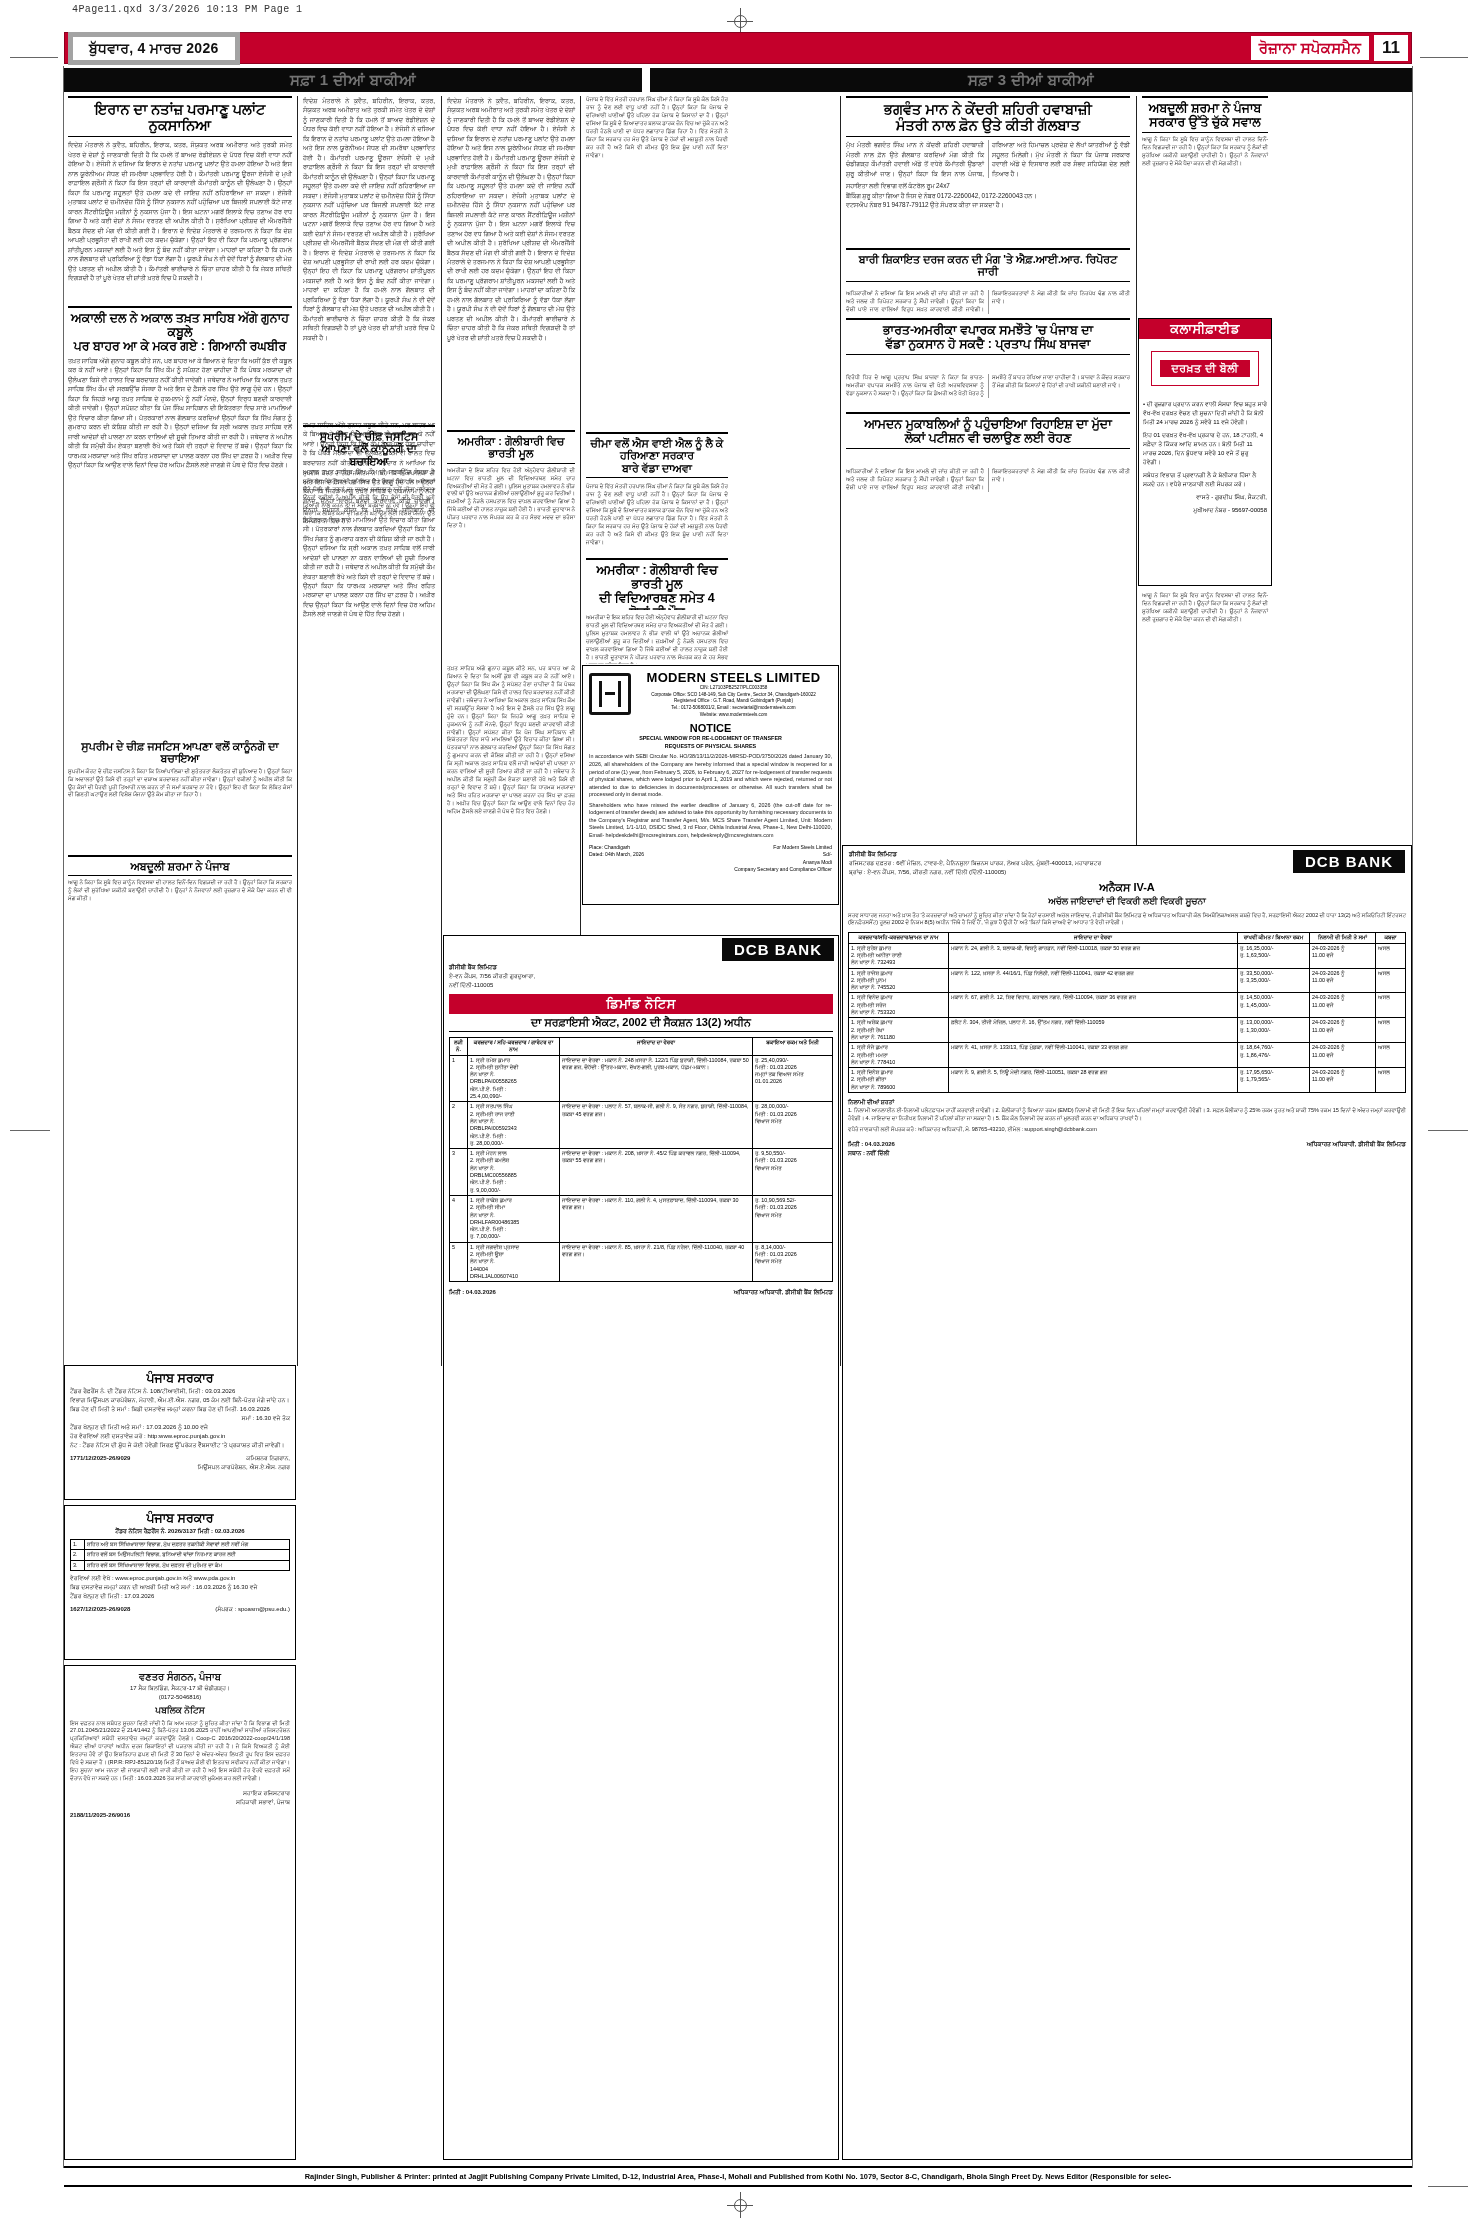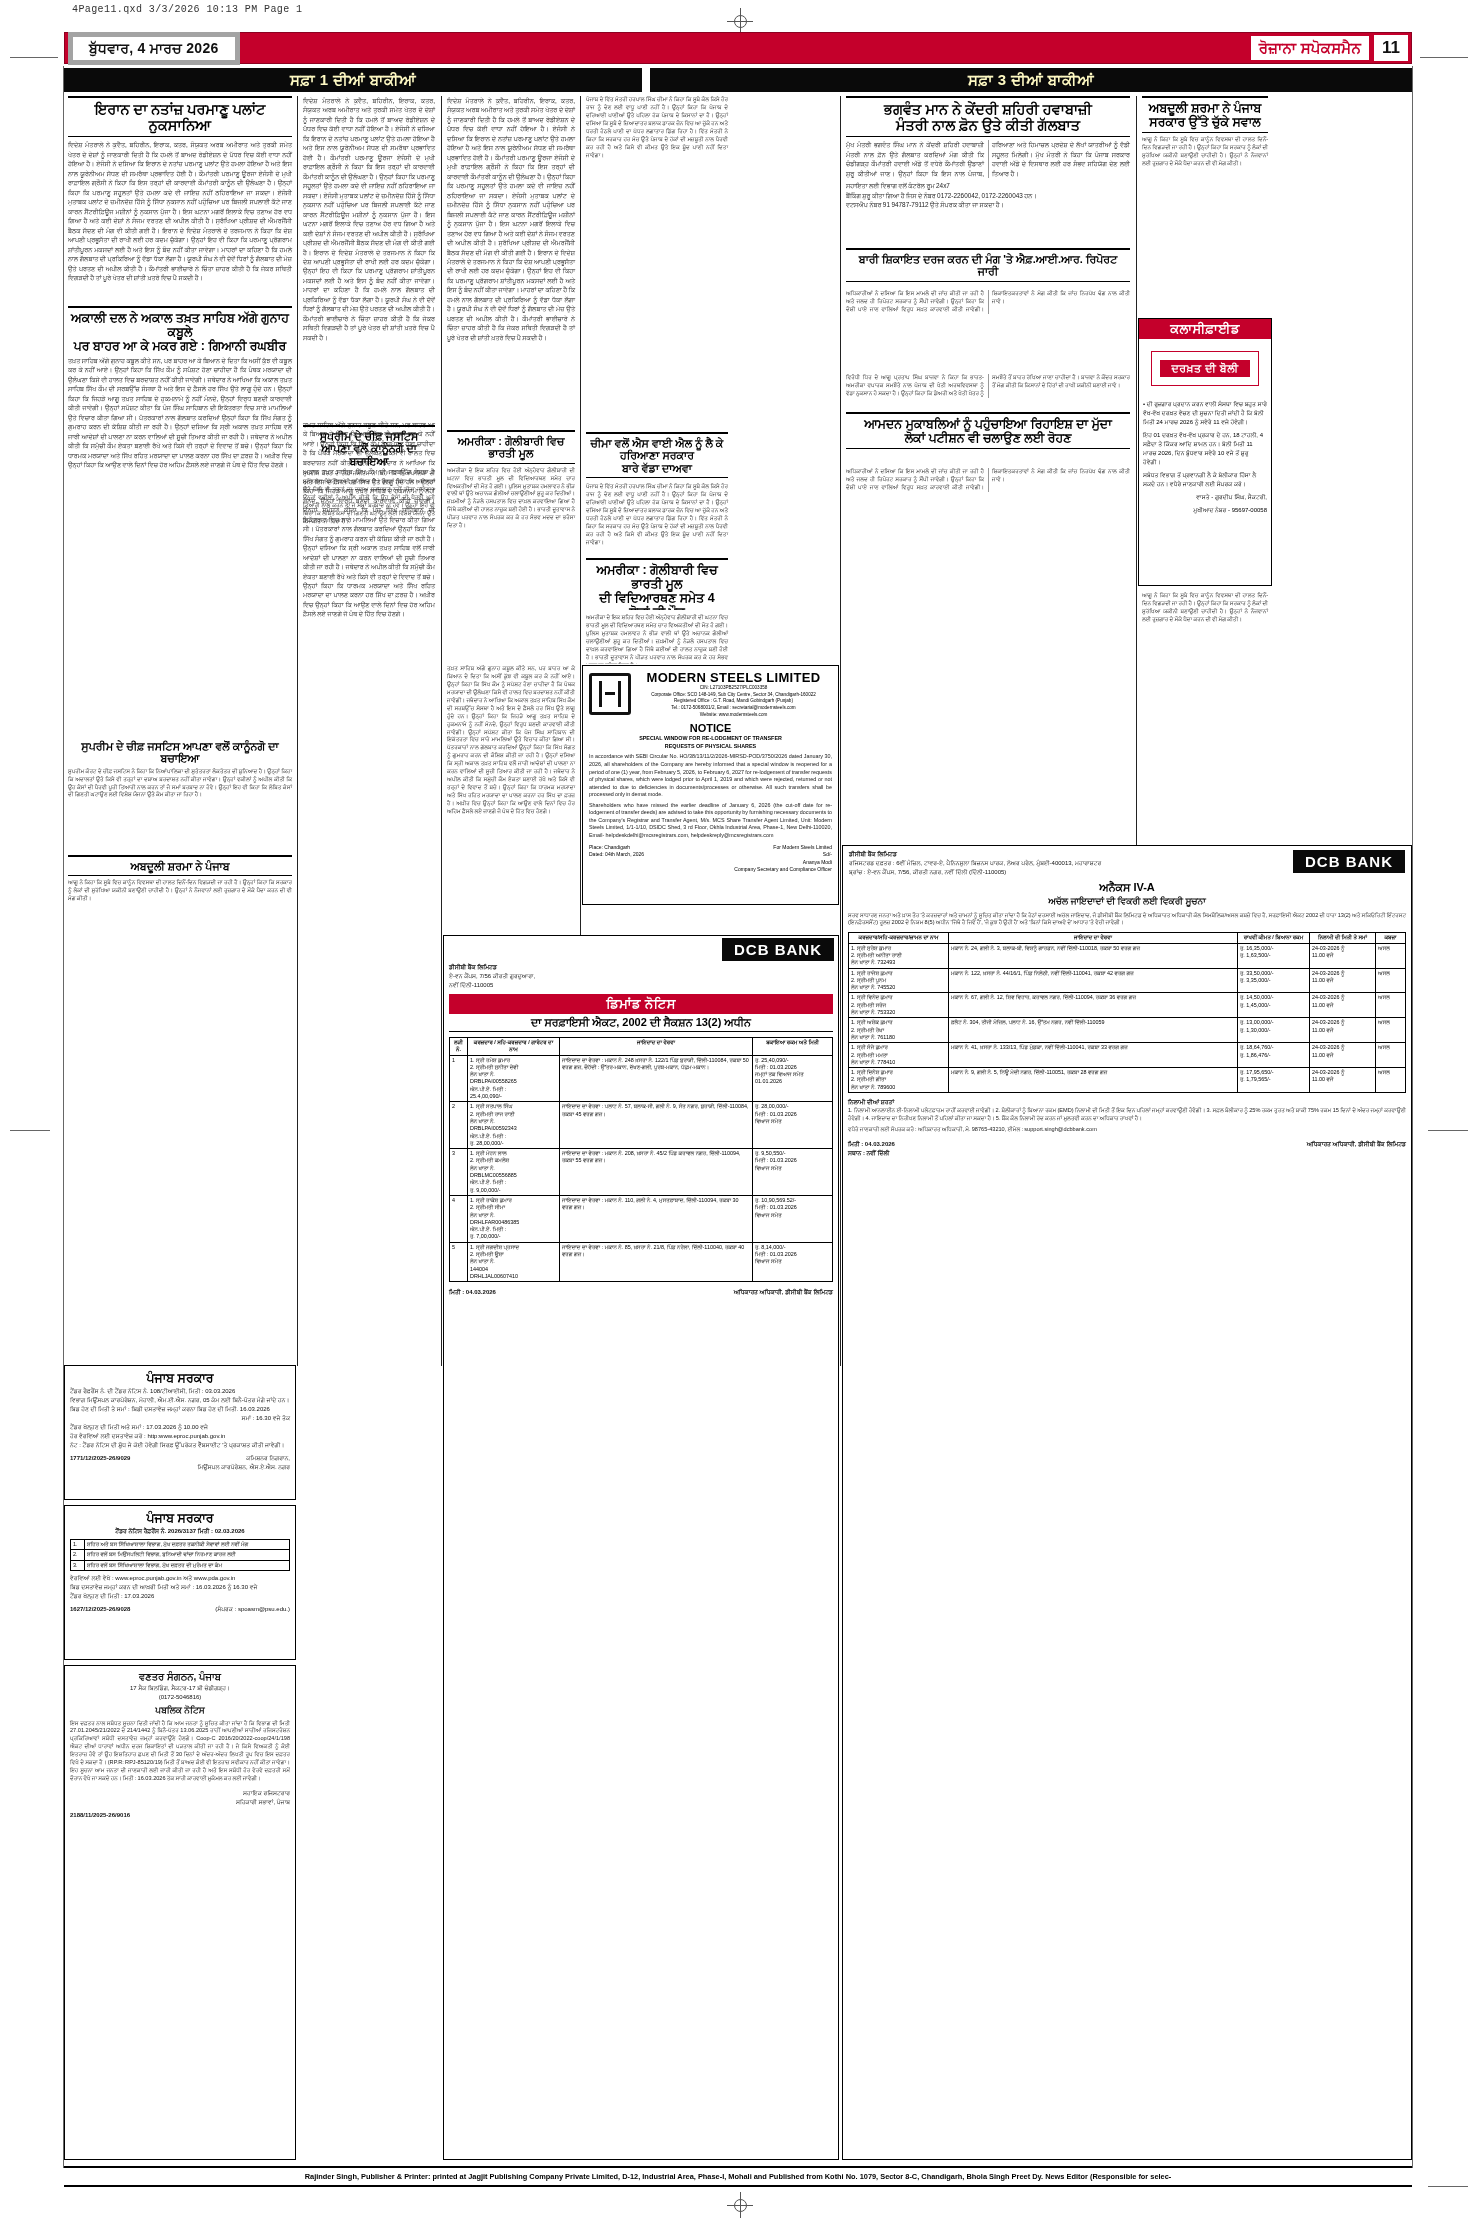--- a/index.html
+++ b/index.html
@@ -61,21 +61,21 @@
   .page-no {
     background: #fff; color: #111;
     font-size: 17px; font-weight: bold;
     padding: 3px 8px; margin: 0 3px 0 3px;
     border-left: 2px solid #c4002b;
   }
 
   
   .sec-banner {
     position: absolute; height: 24px;
-    background: #0a0a0a; color: #fef9c3;
+    background: #0a0a0a; color: #737373;
     display: flex; align-items: center; justify-content: center;
     font-size: 15px; font-weight: bold; letter-spacing: .5px;
   }
   #sec1 { left: 64px; top: 68px; width: 578px; }
   #sec3 { left: 650px; top: 68px; width: 762px; }
 
   
   .colrule { position: absolute; width: 1px; background: #222; }
 
   
@@ -540,20 +540,28 @@
       <div class="hl hl-sm hl-box">ਬਾਰੀ ਸ਼ਿਕਾਇਤ ਦਰਜ ਕਰਨ ਦੀ ਮੰਗ 'ਤੇ ਐਫ਼.ਆਈ.ਆਰ. ਰਿਪੋਰਟ ਜਾਰੀ</div>
     </div>
   </div>
 
   <div class="col" style="left:842px; top:290px; width:292px; height:28px;">
     <div class="col-inner">
       <div class="body-txt tiny flow2">ਅਧਿਕਾਰੀਆਂ ਨੇ ਦਸਿਆ ਕਿ ਇਸ ਮਾਮਲੇ ਦੀ ਜਾਂਚ ਕੀਤੀ ਜਾ ਰਹੀ ਹੈ ਅਤੇ ਜਲਦ ਹੀ ਰਿਪੋਰਟ ਸਰਕਾਰ ਨੂੰ ਸੌਂਪੀ ਜਾਵੇਗੀ। ਉਨ੍ਹਾਂ ਕਿਹਾ ਕਿ ਦੋਸ਼ੀ ਪਾਏ ਜਾਣ ਵਾਲਿਆਂ ਵਿਰੁਧ ਸਖ਼ਤ ਕਾਰਵਾਈ ਕੀਤੀ ਜਾਵੇਗੀ। ਸ਼ਿਕਾਇਤਕਰਤਾਵਾਂ ਨੇ ਮੰਗ ਕੀਤੀ ਕਿ ਜਾਂਚ ਨਿਰਪੱਖ ਢੰਗ ਨਾਲ ਕੀਤੀ ਜਾਵੇ।</div>
     </div>
   </div>
 
+  <div class="col" style="left:842px; top:318px; width:292px; height:52px;">
+    <div class="col-inner">
+      <div class="hl hl-md hl-box">
+        <div>ਭਾਰਤ-ਅਮਰੀਕਾ ਵਪਾਰਕ ਸਮਝੌਤੇ 'ਚ ਪੰਜਾਬ ਦਾ</div>
+        <div>ਵੱਡਾ ਨੁਕਸਾਨ ਹੋ ਸਕਦੈ : ਪ੍ਰਤਾਪ ਸਿੰਘ ਬਾਜਵਾ</div>
+      </div>
+    </div>
+  </div>
 
   <div class="col" style="left:842px; top:374px; width:292px; height:40px;">
     <div class="col-inner">
       <div class="body-txt tiny flow2">ਵਿਰੋਧੀ ਧਿਰ ਦੇ ਆਗੂ ਪ੍ਰਤਾਪ ਸਿੰਘ ਬਾਜਵਾ ਨੇ ਕਿਹਾ ਕਿ ਭਾਰਤ-ਅਮਰੀਕਾ ਵਪਾਰਕ ਸਮਝੌਤੇ ਨਾਲ ਪੰਜਾਬ ਦੀ ਖੇਤੀ ਅਰਥਵਿਵਸਥਾ ਨੂੰ ਵੱਡਾ ਨੁਕਸਾਨ ਹੋ ਸਕਦਾ ਹੈ। ਉਨ੍ਹਾਂ ਕਿਹਾ ਕਿ ਡੇਅਰੀ ਅਤੇ ਖੇਤੀ ਖੇਤਰ ਨੂੰ ਸਮਝੌਤੇ ਤੋਂ ਬਾਹਰ ਰੱਖਿਆ ਜਾਣਾ ਚਾਹੀਦਾ ਹੈ। ਬਾਜਵਾ ਨੇ ਕੇਂਦਰ ਸਰਕਾਰ ਤੋਂ ਮੰਗ ਕੀਤੀ ਕਿ ਕਿਸਾਨਾਂ ਦੇ ਹਿੱਤਾਂ ਦੀ ਰਾਖੀ ਯਕੀਨੀ ਬਣਾਈ ਜਾਵੇ।</div>
     </div>
   </div>
 
   <div class="col" style="left:842px; top:412px; width:292px; height:52px;">
     <div class="col-inner">
       <div class="hl hl-md hl-box">

